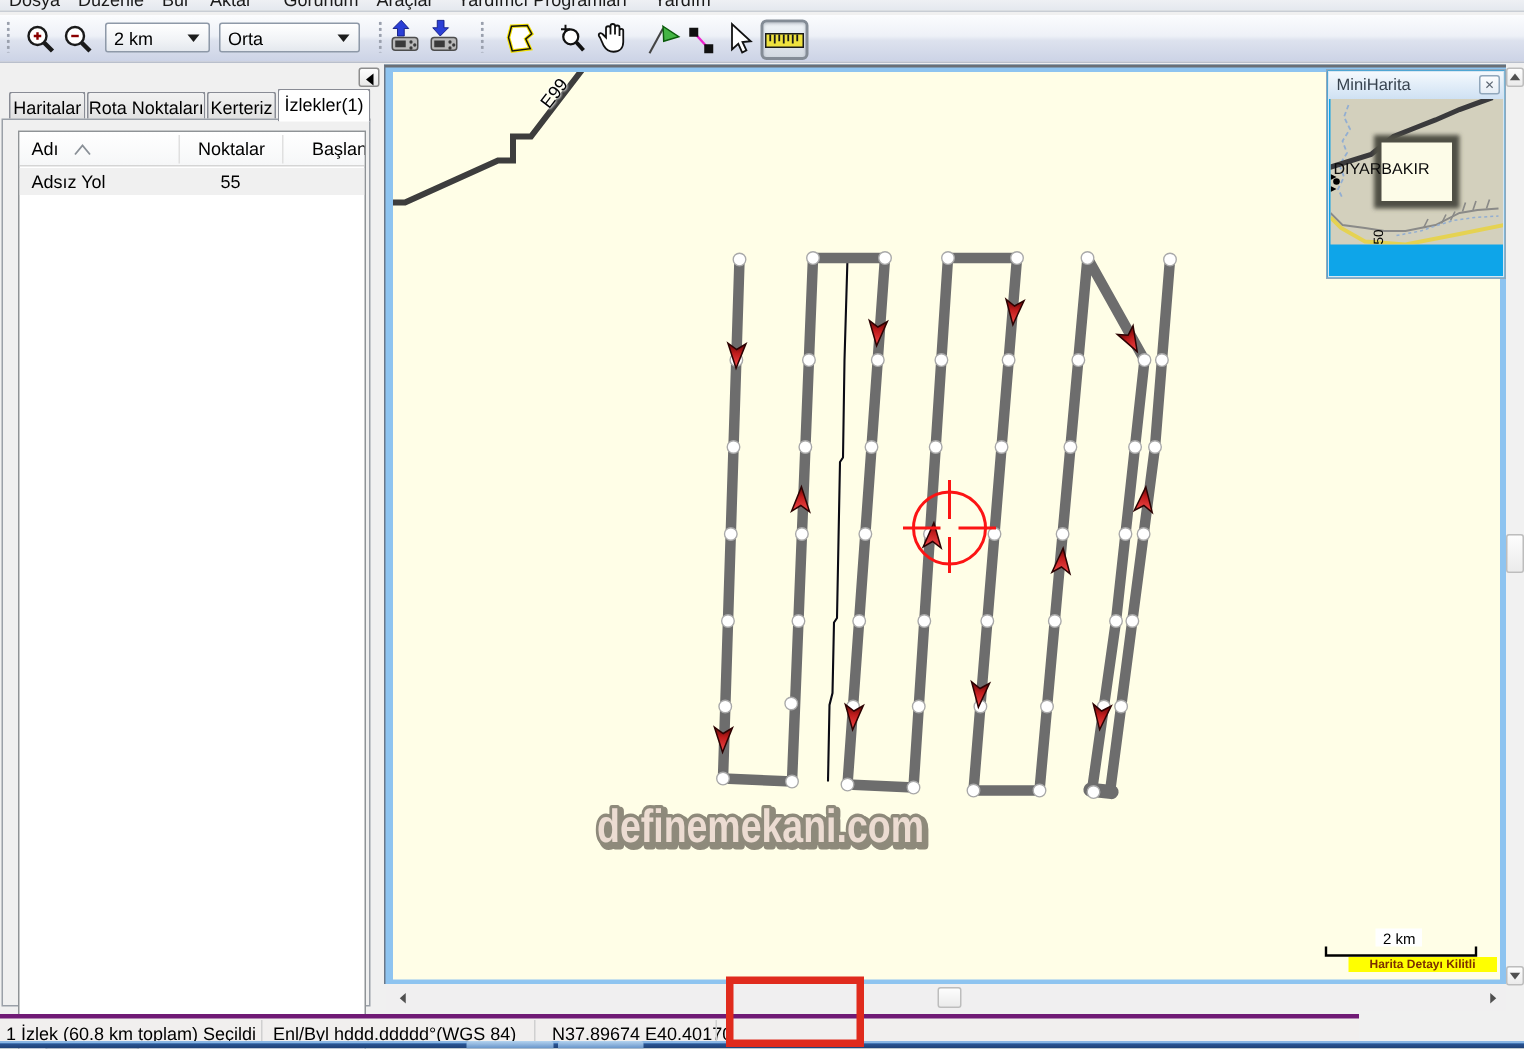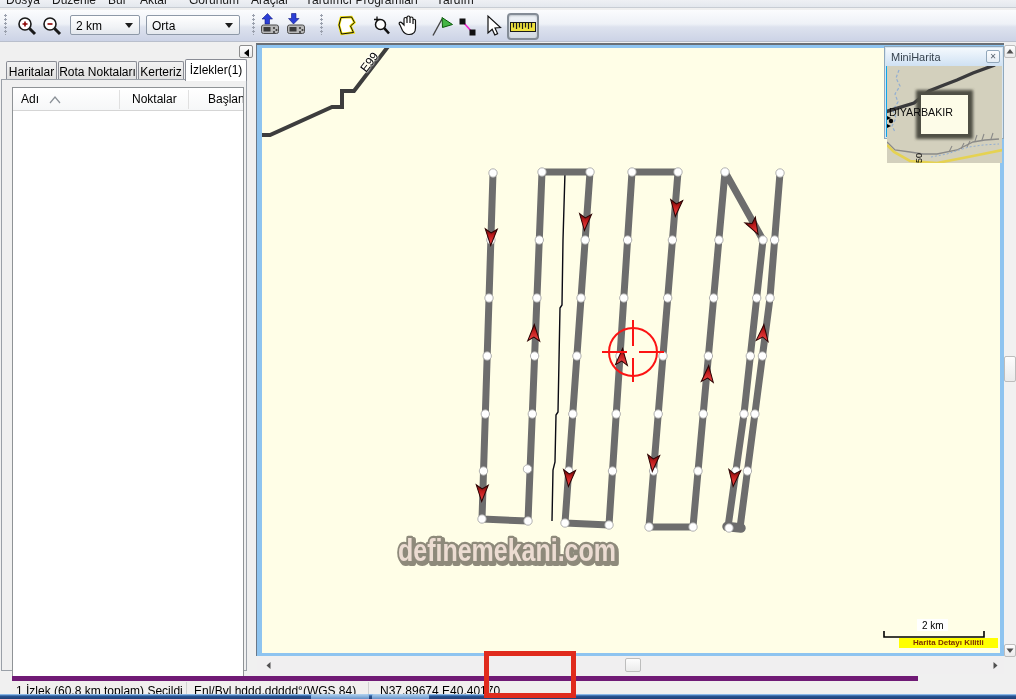--- a/index.html
+++ b/index.html
@@ -45,32 +45,32 @@
   
   #mapframe { left:256px; top:43px; width:748px; height:613px; background:#8ec4f0; border-top:2px solid #6a6f75; border-left:1px solid #6a7889; }
   #mapcanvas { position:absolute; left:5px; top:3px; width:738px; height:605px; background:#fffee7; overflow:hidden; }
 
   
   #vscroll { left:1004px; top:45px; width:12px; height:612px; background:#f1f1f1; }
   #hscroll { left:257px; top:657px; width:747px; height:17px; background:#f0eff0; }
   .sq { position:absolute; background:linear-gradient(#fdfdfd,#ebebeb); border:1px solid #bdbdbd; border-radius:2px; }
 
   
-  #statusbar { left:12px; top:676px; width:906px; height:18px; background:#f1efee; border-top:5px solid #701a75; color:#000; }
+  #statusbar { left:0; top:676px; width:906px; height:18px; background:#f1efee; border-top:3px solid #701a75; color:#000; }
   #statusbar .sep { position:absolute; top:1px; width:1px; height:16px; background:#d0d0d0; }
   #statusbar .st { position:absolute; top:3px; white-space:nowrap; }
 
   
   #taskbar { left:0; top:694px; width:1016px; height:5px; background:linear-gradient(#8ab6e4 0 1px,#4376b4 1px 2px,#2a5492 2px,#1d3f74); }
 
   
   #redrect { left:484px; top:651px; width:92px; height:47px; border:5px solid #e02b1d; z-index:60; }
 
   
-  #minimap { left:884px; top:46px; width:120px; height:93px; background:#0ea5e9; border:1px solid #8fa8bd; z-index:20; box-shadow:0 0 0 1px #d7e6f2 inset; }
+  #minimap { left:884px; top:46px; width:120px; height:140px; background:#0ea5e9; border:1px solid #8fa8bd; z-index:20; box-shadow:0 0 0 1px #d7e6f2 inset; }
   #mmtitle { position:absolute; left:1px; top:1px; width:116px; height:18px; background:linear-gradient(#f4f9fd,#cfe1f3); color:#36424e; padding:3px 0 0 5px; font-size:11px; }
   #mmclose { position:absolute; right:2px; top:2px; width:14px; height:13px; border:1px solid #91a7bb; border-radius:2px; background:linear-gradient(#fcfdfe,#e7eef5); color:#5a6470; font-size:8px; text-align:center; line-height:12px; }
   #mmbody { position:absolute; left:2px; top:19px; width:115px; height:97px; background:#d3d0bd; overflow:hidden; }
 </style>
 </head>
 <body>
 
 <div class="abs" id="menubar">
   <span class="mi" style="left:6px">Dosya</span>
   <span class="mi" style="left:52px">Düzenle</span>
@@ -162,20 +162,24 @@
     <div id="listbox">
       <div id="lheader">
         <span style="position:absolute;left:8px;top:4px">Adı</span>
         <svg style="position:absolute;left:36px;top:8px" width="12" height="8">
             <path d="M1,7 L6,1 L11,7" fill="none" stroke="#8a9097" stroke-width="1.2"></path>
           </svg>
         <div class="colsep" style="left:106px"></div>
         <span style="position:absolute;left:119px;top:4px">Noktalar</span>
         <div class="colsep" style="left:175px"></div>
         <span style="position:absolute;left:195px;top:4px">Başlangıç</span>
+      </div>
+      <div id="lrow">
+        <span style="position:absolute;left:8px;top:2px">Adsız Yol</span>
+        <span style="position:absolute;left:134px;top:2px">55</span>
       </div>
       <div id="lhscroll">
         <div class="sbtn arrL" style="left:0;top:0"></div>
         <div class="sbtn arrR" style="right:0;top:0"></div>
         <div class="thumbH" style="left:16px;width:63px">
             <div class="gripH"></div>
           </div>
       </div>
     </div>
   </div>

